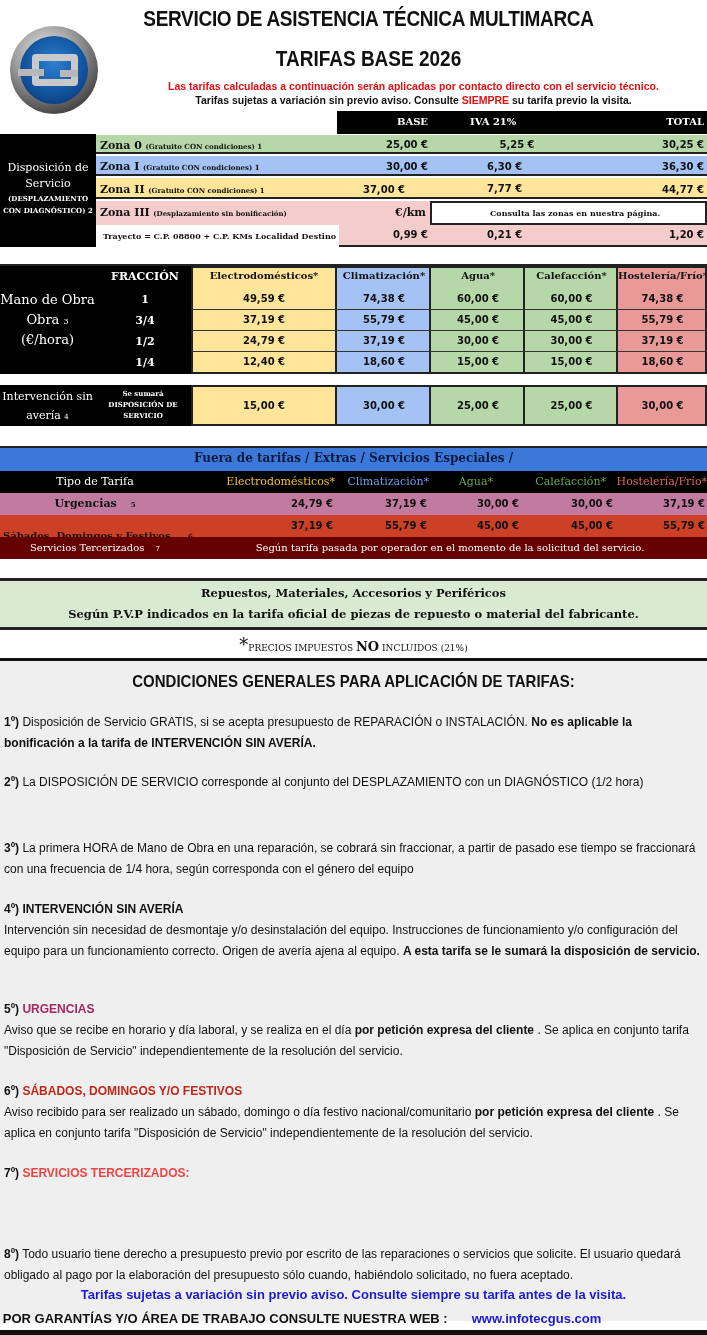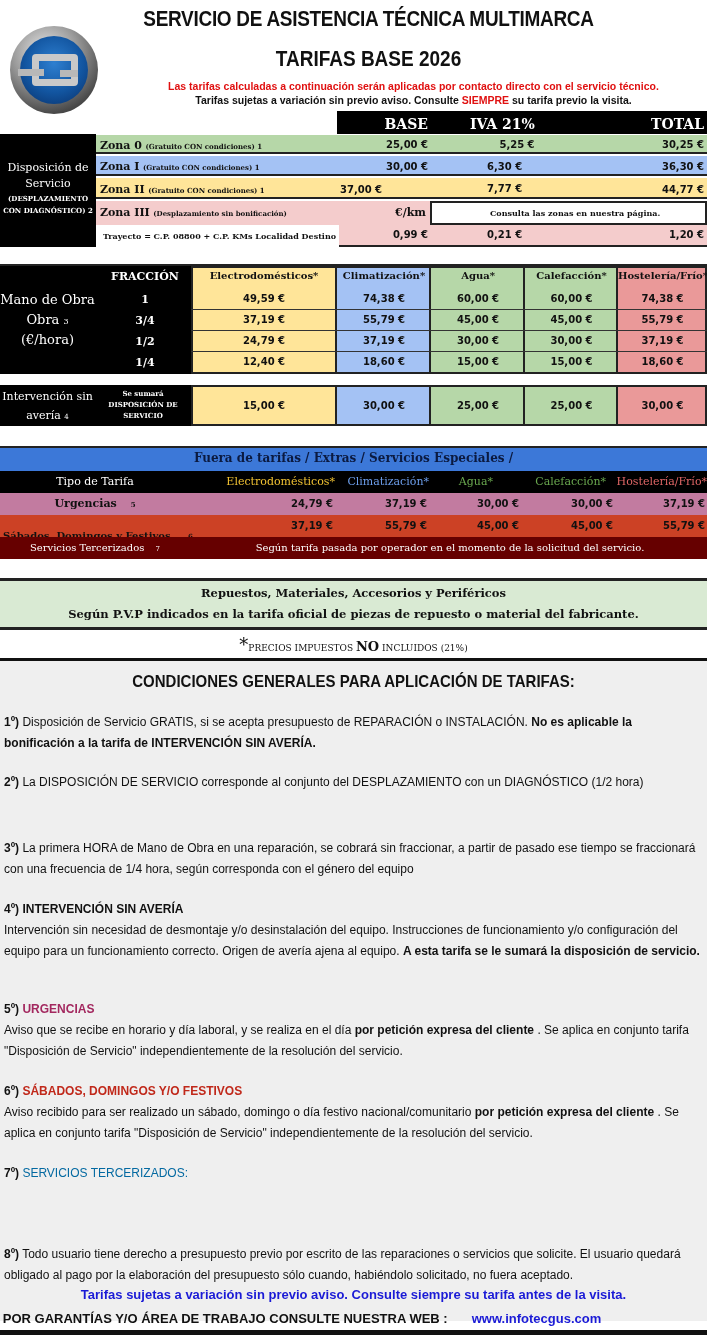--- a/index.html
+++ b/index.html
@@ -23,35 +23,35 @@
   .logo-g2 { position: absolute; left: 40px; top: 34px; width: 18px; height: 7px; background: #b8b8b8; }
   .logo-bar { position: absolute; left: -2px; top: 33px; width: 26px; height: 7px; background: #b8b8b8; }
   .num { font-family: "DejaVu Sans", sans-serif; font-weight: bold; font-size: 10px; }
   .green { background: #b6d7a8; }
   .blue { background: #a4c2f4; }
   .yellow { background: #ffe599; }
   .pink { background: #f4cccc; }
   .salmon { background: #ea9999; }
   .white { background: #fff; }
 
-  .head-label { color: #fff; font-weight: bold; font-size: 14px; }
+  .head-label { color: #fff; font-weight: bold; font-size: 10px; }
 
   
   .sec-blue { background: #3c78d8; }
   .urg { background: #c27ba0; }
   .sab { background: #cc4125; }
   .ter { background: #660000; color: #fff; }
 
   .cond { left: 0; top: 661px; width: 707px; height: 660px; background: #efefef; }
   .cond-title { left: 0; top: 672px; width: 707px; text-align: center; font-family: "Liberation Sans", sans-serif; font-weight: bold; font-size: 15px; transform: scaleY(1.1); }
   .para { position: absolute; left: 4px; width: 700px; font-family: "Liberation Sans", sans-serif; font-size: 12px; line-height: 21px; color: #111; }
   .para b { font-weight: bold; }
   .c-urg { color: #a3285f; font-weight: bold; }
   .c-sab { color: #c0281a; font-weight: bold; }
-  .c-ter { color: #0369a1; font-weight: normal; }
+  .c-ter { color: #ef4444; font-weight: bold; }
 
   .foot1 { left: 0; top: 1287px; width: 707px; text-align: center; font-family: "Liberation Sans", sans-serif; font-weight: bold; color: #1a1ad6; font-size: 13px; }
   .foot2 { left: 0; top: 1311px; width: 604px; text-align: center; font-family: "Liberation Sans", sans-serif; font-weight: bold; font-size: 13px; }
   .foot2 .web { color: #1a1ad6; margin-left: 24px; }
 </style>
 </head>
 <body>
 
 <div class="abs logo">
   <div class="logo-inner">
@@ -89,21 +89,21 @@
 <div class="abs" style="left:100px;top:231px;width:239px;text-align:center;font-size:8px;font-weight:bold;">Trayecto = C.P. 08800 + C.P.  KMs Localidad Destino</div>
 
 <div class="abs num" style="left:340px;top:139px;width:88px;text-align:right;">25,00 €</div>
 <div class="abs num" style="left:487px;top:139px;width:60px;text-align:center;">5,25 €</div>
 <div class="abs num" style="left:600px;top:139px;width:104px;text-align:right;font-weight:900;">30,25 €</div>
 
 <div class="abs num" style="left:340px;top:161px;width:88px;text-align:right;">30,00 €</div>
 <div class="abs num" style="left:487px;top:161px;width:60px;">6,30 €</div>
 <div class="abs num" style="left:600px;top:161px;width:104px;text-align:right;">36,30 €</div>
 
-<div class="abs num" style="left:340px;top:184px;width:88px;text-align:left;">37,00 €</div>
+<div class="abs num" style="left:340px;top:184px;width:88px;text-align:center;">37,00 €</div>
 <div class="abs num" style="left:487px;top:183px;width:60px;">7,77 €</div>
 <div class="abs num" style="left:600px;top:184px;width:104px;text-align:right;">44,77 €</div>
 
 <div class="abs" style="left:340px;top:206px;width:86px;text-align:right;font-size:11px;font-weight:bold;">€/km</div>
 <div class="abs" style="left:490px;top:208px;font-size:8px;font-weight:bold;">Consulta las zonas en nuestra página.</div>
 
 <div class="abs num" style="left:340px;top:229px;width:88px;text-align:right;">0,99 €</div>
 <div class="abs num" style="left:487px;top:229px;width:60px;">0,21 €</div>
 <div class="abs num" style="left:600px;top:229px;width:104px;text-align:right;">1,20 €</div>
 

